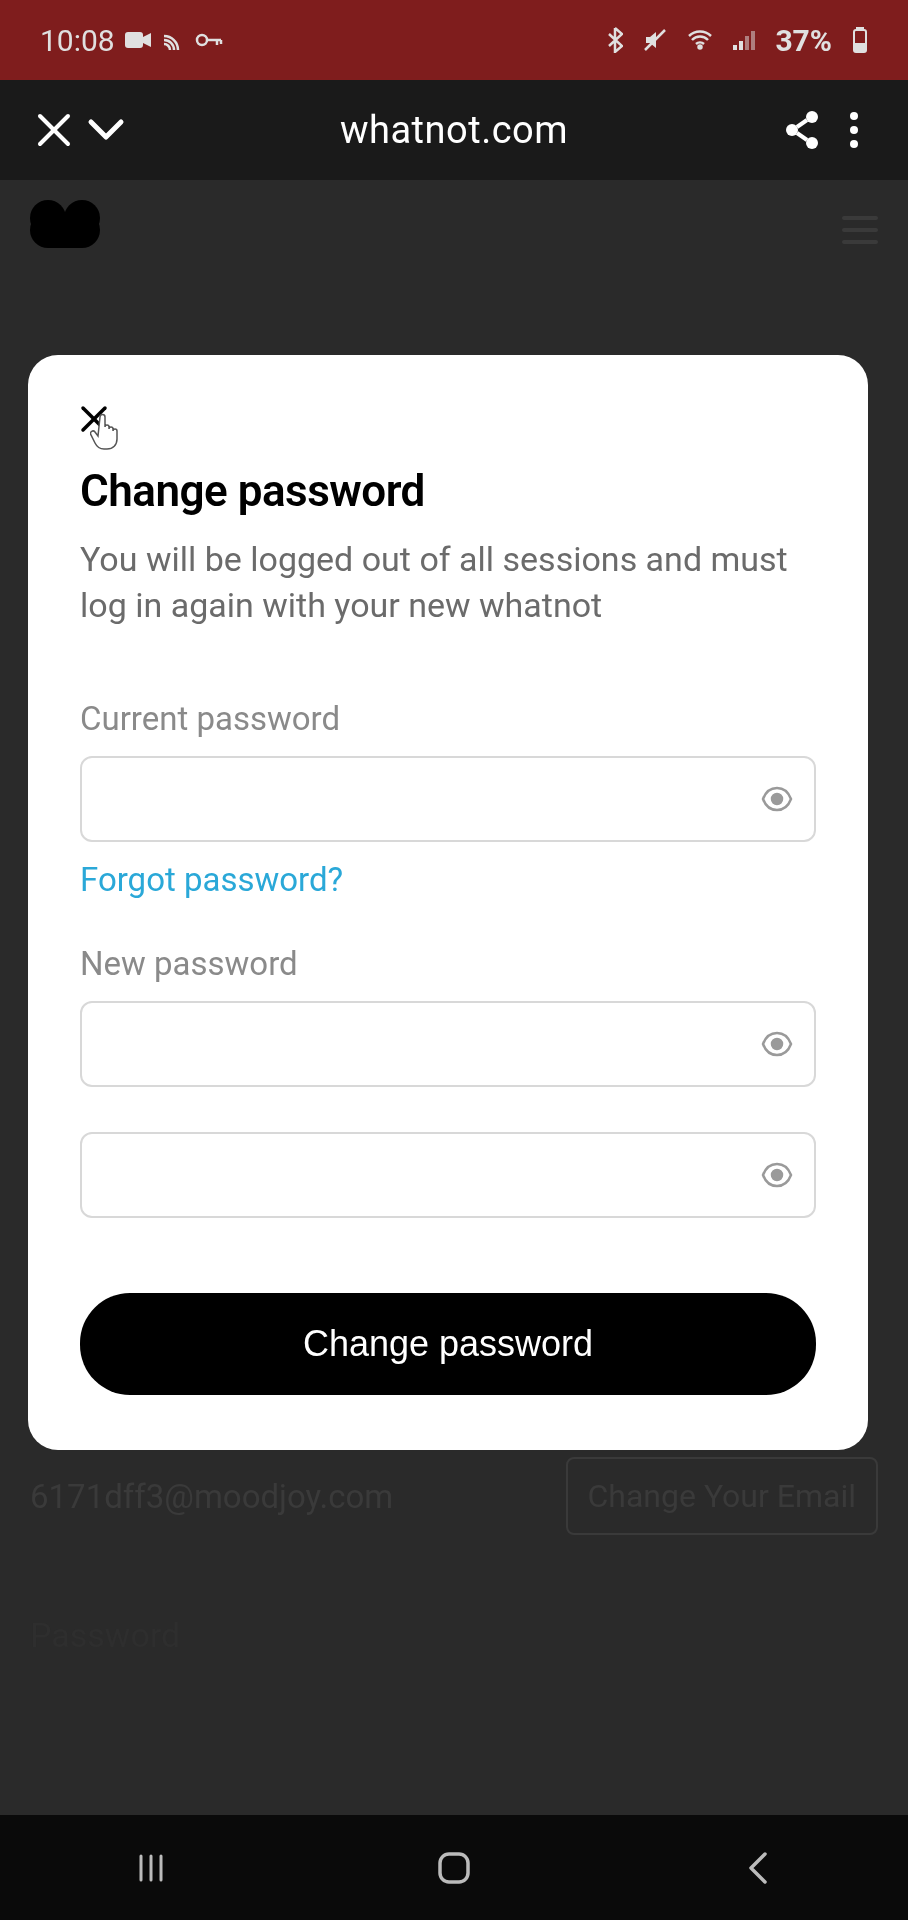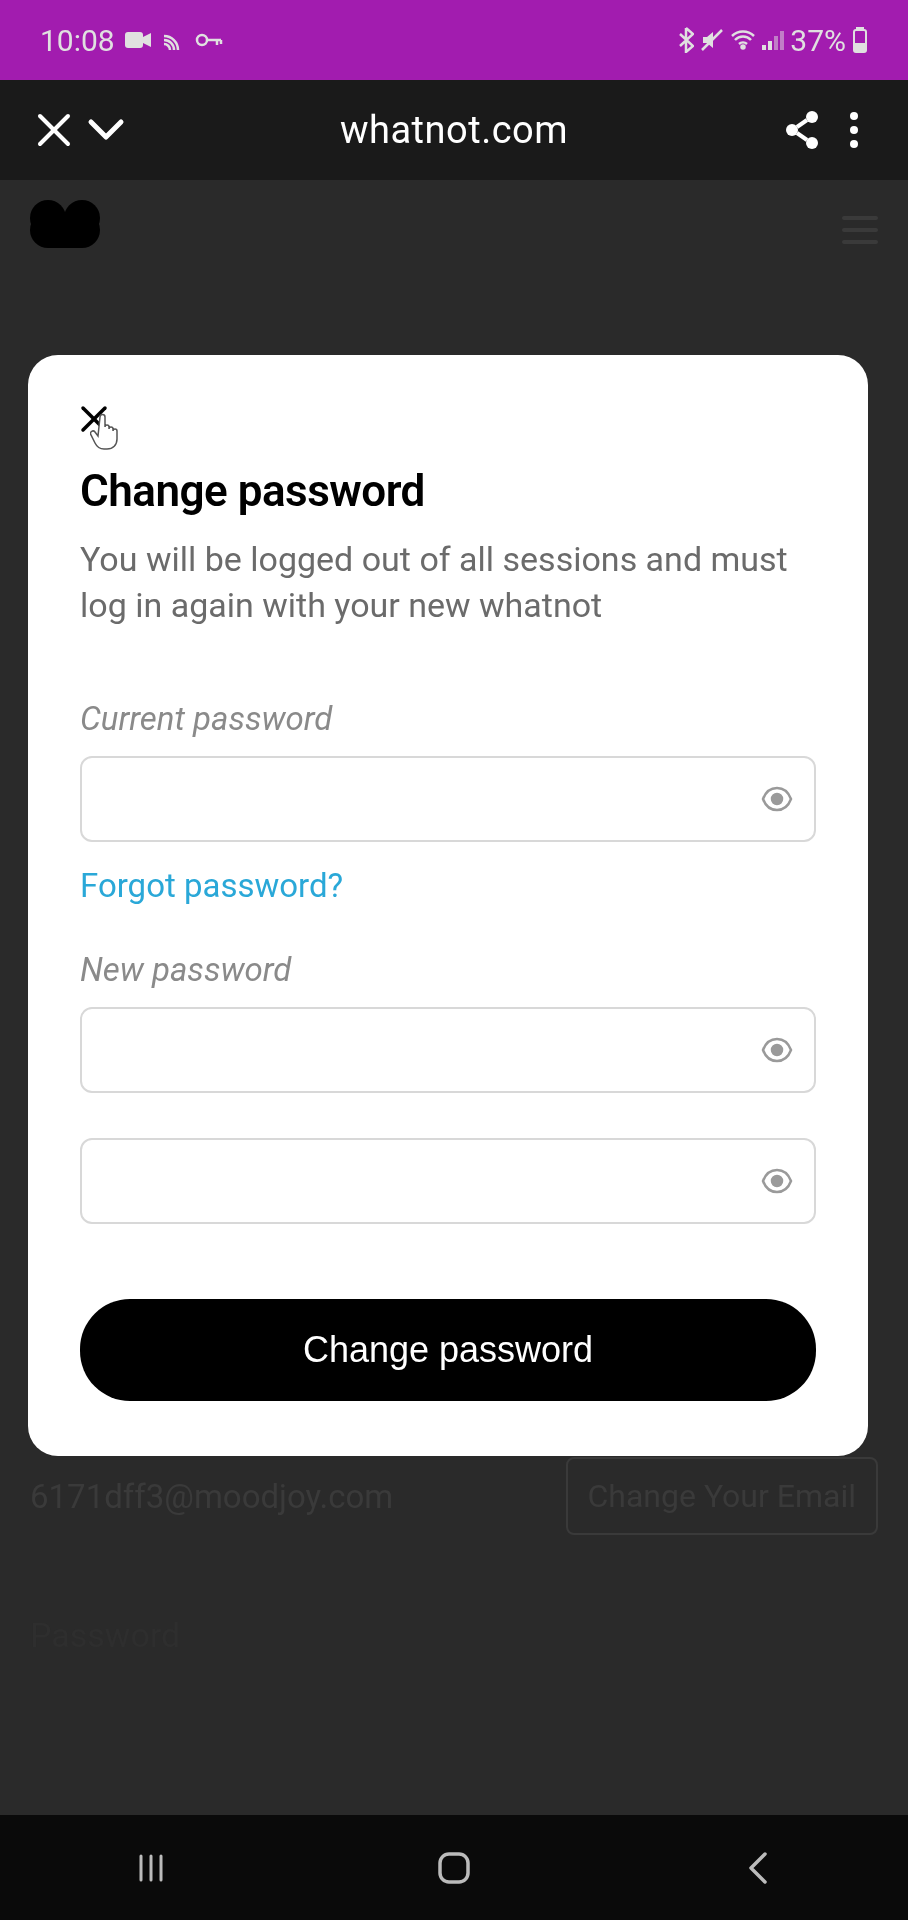--- a/index.html
+++ b/index.html
@@ -8,30 +8,30 @@
     height: 1920px;
     background: #1a1a1a;
     font-family: -apple-system, BlinkMacSystemFont, "Segoe UI", Roboto, sans-serif;
     overflow: hidden;
     position: relative;
   }
   
   
   .status-bar {
     height: 80px;
-    background: #a21caf;
+    background: #7f1d1d;
     color: #e0e0e0;
     display: flex;
     align-items: center;
     justify-content: space-between;
     padding: 0 40px;
     font-size: 30px;
   }
   .status-left { display: flex; align-items: center; gap: 10px; }
-  .status-right { display: flex; align-items: center; gap: 6px; }
+  .status-right { display: flex; align-items: center; gap: 20px; font-weight: bold; }
   .status-icon { display: inline-flex; align-items: center; }
   
   
   .browser-bar {
     height: 100px;
     background: #1a1a1a;
     color: #fff;
     display: flex;
     align-items: center;
     padding: 0 30px;
@@ -136,21 +136,20 @@
     color: #6b6b6b;
     line-height: 1.35;
     margin-bottom: 70px;
   }
   .field { margin-bottom: 45px; }
   .field-label {
     font-size: 33px;
     color: #8a8a8a;
     margin-bottom: 18px;
     display: block;
-    font-style: italic;
   }
   .input-wrap {
     position: relative;
     border: 2px solid #d8d8d8;
     border-radius: 12px;
     height: 86px;
     display: flex;
     align-items: center;
     padding: 0 20px;
   }
@@ -164,21 +163,21 @@
   .eye-icon {
     width: 34px; height: 34px;
     color: #9a9a9a;
     display: flex;
     align-items: center;
     justify-content: center;
   }
   .forgot-link {
     font-size: 33px;
     color: #2aa8d8;
-    margin-top: 24px;
+    margin-top: 18px;
     display: inline-block;
   }
   .submit-btn {
     width: 100%;
     background: #000;
     color: #fff;
     font-size: 36px;
     padding: 30px;
     border: none;
     border-radius: 50px;

